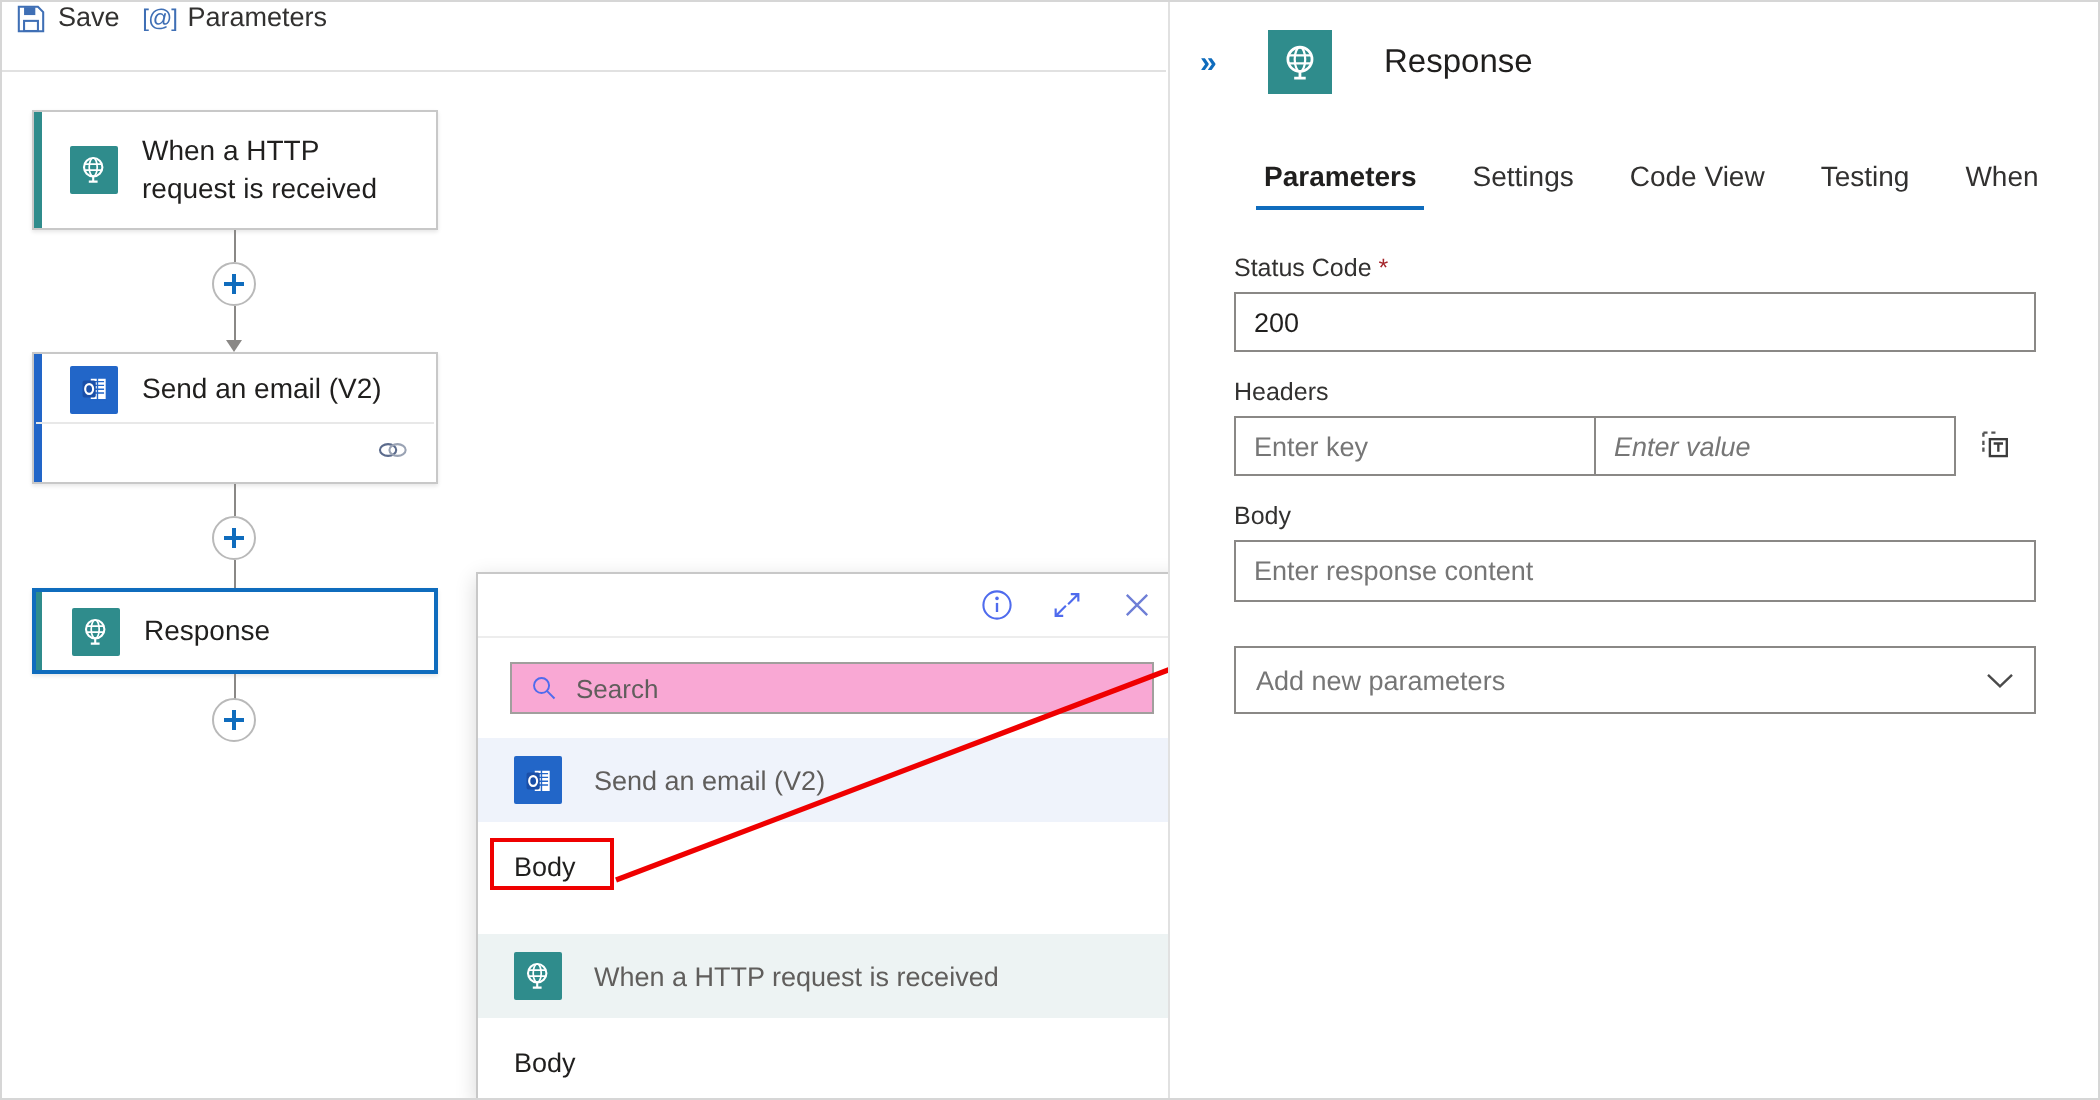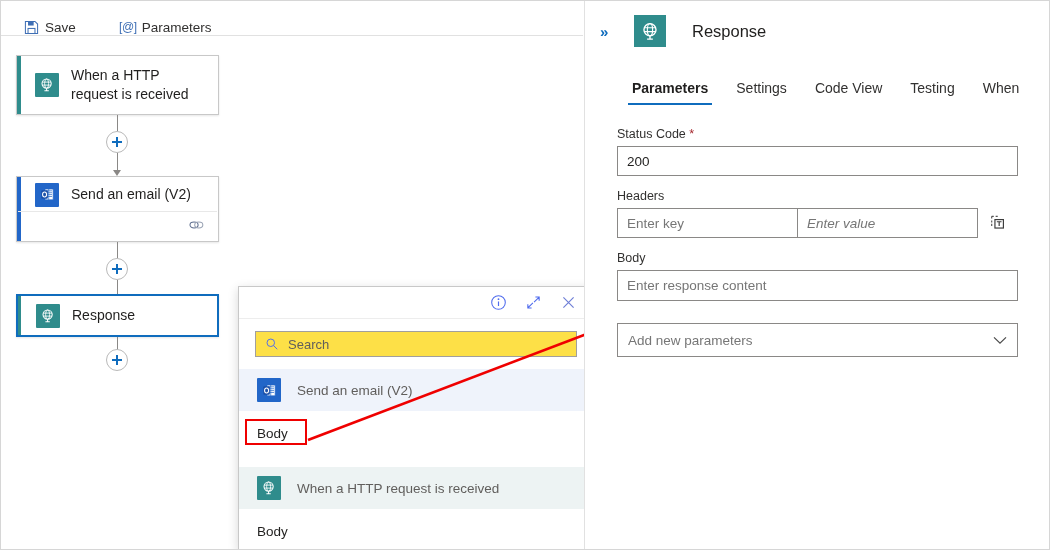--- a/index.html
+++ b/index.html
@@ -10,21 +10,21 @@
     font-size:13px;
     color:#201f1e;
     overflow:hidden;
     position:relative;
   }
   #root{position:relative;width:1050px;height:550px;box-sizing:border-box;border:1px solid #d6d6d6;overflow:hidden;background:#fff;}
 
   
   .designer{position:absolute;left:0;top:0;width:582px;height:548px;background:#fff;}
   .toolbar{position:absolute;left:0;top:0;width:582px;height:34px;background:#fff;border-bottom:1px solid #e1e1e1;display:flex;align-items:center;}
-  .tb-btn{display:flex;align-items:flex-end;gap:6px;padding:0 22px;height:34px;cursor:pointer;color:#323130;font-size:13.5px;}
+  .tb-btn{display:flex;align-items:flex-start;gap:6px;padding:0 6px;height:34px;cursor:pointer;color:#323130;font-size:13.5px;}
   .tb-ico{display:inline-flex;align-items:center;justify-content:center;width:16px;height:16px;color:#3f6fb5;}
   .tb-ico svg{display:block;}
   .param-ico{font-size:12px;color:#3f6fb5;letter-spacing:-0.5px;font-family:"Liberation Sans",sans-serif;}
 
   .canvas{position:absolute;left:0;top:35px;width:582px;height:513px;background:#fff;}
 
   
   .card{position:absolute;background:#fff;border:1px solid #c8c8c8;box-shadow:0 1px 2px rgba(0,0,0,.10);box-sizing:border-box;}
   .card .accent{position:absolute;left:0;top:0;bottom:0;width:4px;}
   .card-head{display:flex;align-items:center;gap:12px;padding:0 14px 0 18px;height:100%;box-sizing:border-box;}
@@ -41,21 +41,21 @@
   .plus{position:absolute;width:22px;height:22px;border-radius:50%;border:1px solid #b9b9b9;background:#fff;box-sizing:border-box;display:flex;align-items:center;justify-content:center;cursor:pointer;}
   .plus:before{content:"";position:absolute;width:10px;height:1.6px;background:#0f6cbd;}
   .plus:after{content:"";position:absolute;width:1.6px;height:10px;background:#0f6cbd;}
   .arrowhead{position:absolute;width:0;height:0;border-left:4.5px solid transparent;border-right:4.5px solid transparent;border-top:6px solid #8a8886;}
 
   
   .dyn{position:absolute;left:237px;top:285px;width:356px;height:264px;background:#fff;border:1px solid #c8c8c8;box-shadow:0 3px 10px rgba(0,0,0,.16);box-sizing:border-box;overflow:hidden;}
   .dyn-head{height:32px;display:flex;align-items:center;justify-content:flex-end;gap:13px;padding:0 14px 0 0;box-sizing:border-box;border-bottom:1px solid #ededed;}
   .dyn-ico{width:22px;height:22px;display:flex;align-items:center;justify-content:center;color:#4f6bed;cursor:pointer;}
   .dyn-ico svg{display:block;}
-  .search-wrap{margin:12px 16px 0 16px;height:26px;border:1px solid #a19f9d;background:#fde047;display:flex;align-items:center;gap:9px;padding:0 9px;box-sizing:border-box;}
+  .search-wrap{margin:12px 16px 0 16px;height:26px;border:1px solid #a19f9d;background:#f9a8d4;display:flex;align-items:center;gap:9px;padding:0 9px;box-sizing:border-box;}
   .search-wrap svg{display:block;color:#4f6bed;flex:0 0 auto;}
   .search-txt{font-size:13px;color:#605e5c;}
   .dyn-group{height:42px;background:#eff3fb;display:flex;align-items:center;gap:16px;padding:0 18px;box-sizing:border-box;margin-top:12px;}
   .dyn-group.teal{background:#edf3f3;}
   .dyn-group-label{font-size:13.5px;color:#605e5c;}
   .dyn-item{height:44px;display:flex;align-items:center;padding:0 18px;box-sizing:border-box;font-size:13.5px;color:#201f1e;}
 
   
   .redbox{position:absolute;border:2.5px solid #ef0000;box-sizing:border-box;pointer-events:none;}
   .redarrow{position:absolute;left:0;top:0;pointer-events:none;}

